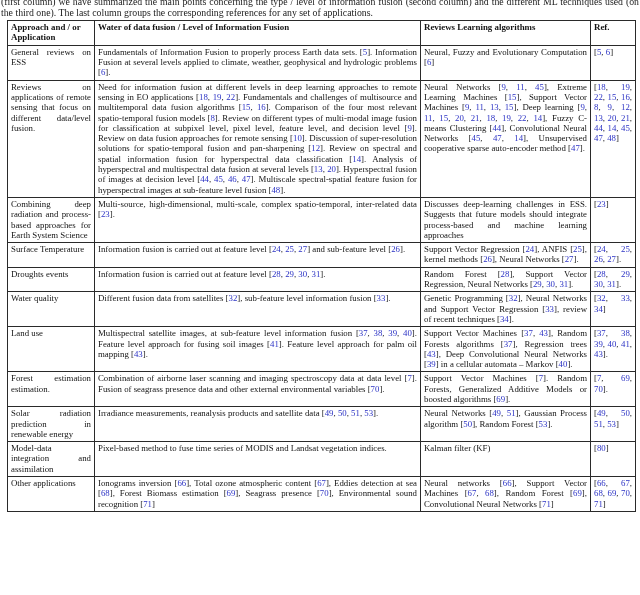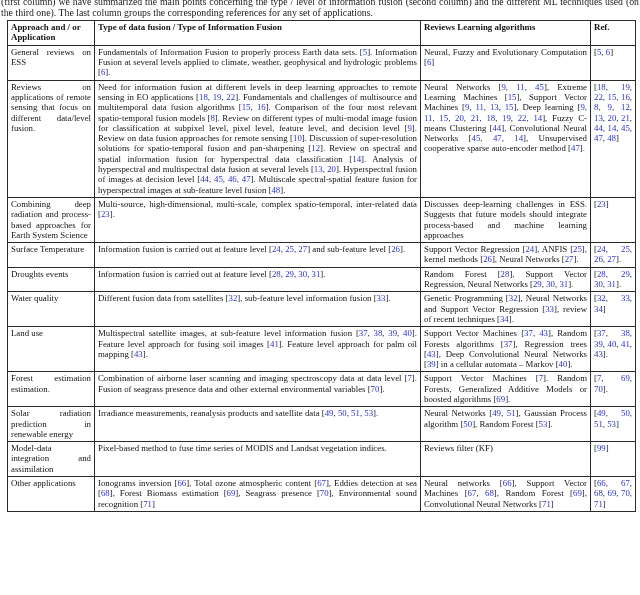--- a/index.html
+++ b/index.html
@@ -71,21 +71,21 @@
   <table class="tbl">
     <colgroup>
       <col class="c1">
         <col class="c2">
         <col class="c3">
         <col class="c4">
     </colgroup>
     <thead>
       <tr>
         <th>Approach and / or Application</th>
-        <th>Type of data fusion / Type of Information Fusion</th>
+        <th>Water of data fusion / Level of Information Fusion</th>
         <th>Reviews Learning algorithms</th>
         <th>Ref.</th>
       </tr>
     </thead>
     <tbody id="rows">
         <tr>
           <td class="td-app">General reviews on ESS</td>
           <td class="td-fusion">Fundamentals of Information Fusion to properly process Earth data sets. [<span class="cite">5</span>]. Information Fusion at several levels applied to climate, weather, geophysical and hydrologic problems [<span class="cite">6</span>].</td>
           <td class="td-ml">Neural, Fuzzy and Evolutionary Computation [<span class="cite">6</span>]</td>
           <td class="td-ref">[<span class="cite">5</span>, <span class="cite">6</span>]</td>
@@ -134,22 +134,22 @@
         </tr>
         <tr>
           <td class="td-app">Solar radiation prediction in renewable energy</td>
           <td class="td-fusion">Irradiance measurements, reanalysis products and satellite data [<span class="cite">49</span>, <span class="cite">50</span>, <span class="cite">51</span>, <span class="cite">53</span>].</td>
           <td class="td-ml">Neural Networks [<span class="cite">49</span>, <span class="cite">51</span>], Gaussian Process algorithm [<span class="cite">50</span>], Random Forest [<span class="cite">53</span>].</td>
           <td class="td-ref">[<span class="cite">49</span>, <span class="cite">50</span>, <span class="cite">51</span>, <span class="cite">53</span>]</td>
         </tr>
         <tr>
           <td class="td-app">Model-data integration and assimilation</td>
           <td class="td-fusion">Pixel-based method to fuse time series of MODIS and Landsat vegetation indices.</td>
-          <td class="td-ml">Reviews filter (KF)</td>
-          <td class="td-ref">[<span class="cite">99</span>]</td>
+          <td class="td-ml">Kalman filter (KF)</td>
+          <td class="td-ref">[<span class="cite">80</span>]</td>
         </tr>
         <tr>
           <td class="td-app">Other applications</td>
           <td class="td-fusion">Ionograms inversion [<span class="cite">66</span>], Total ozone atmospheric content [<span class="cite">67</span>], Eddies detection at sea [<span class="cite">68</span>], Forest Biomass estimation [<span class="cite">69</span>], Seagrass presence [<span class="cite">70</span>], Environmental sound recognition [<span class="cite">71</span>]</td>
           <td class="td-ml">Neural networks [<span class="cite">66</span>], Support Vector Machines [<span class="cite">67</span>, <span class="cite">68</span>], Random Forest [<span class="cite">69</span>], Convolutional Neural Networks [<span class="cite">71</span>]</td>
           <td class="td-ref">[<span class="cite">66</span>, <span class="cite">67</span>, <span class="cite">68</span>, <span class="cite">69</span>, <span class="cite">70</span>, <span class="cite">71</span>]</td>
         </tr>
       </tbody>
   </table>
 

